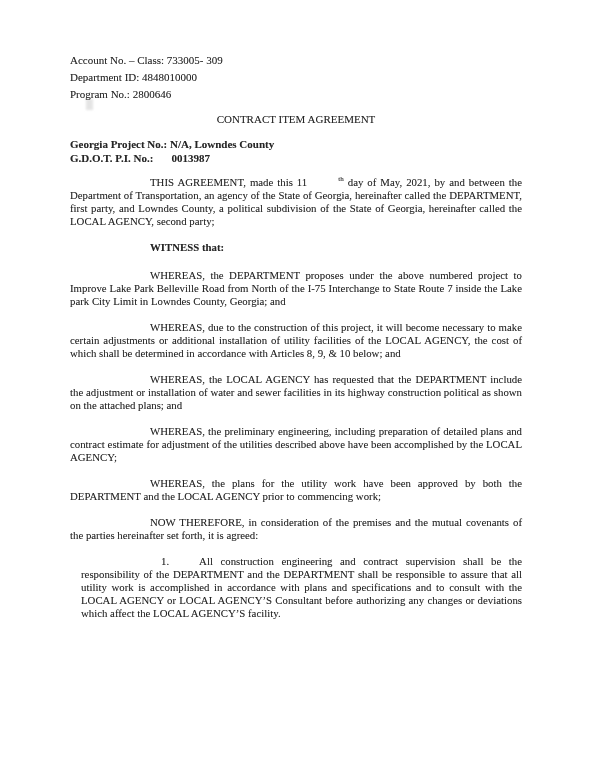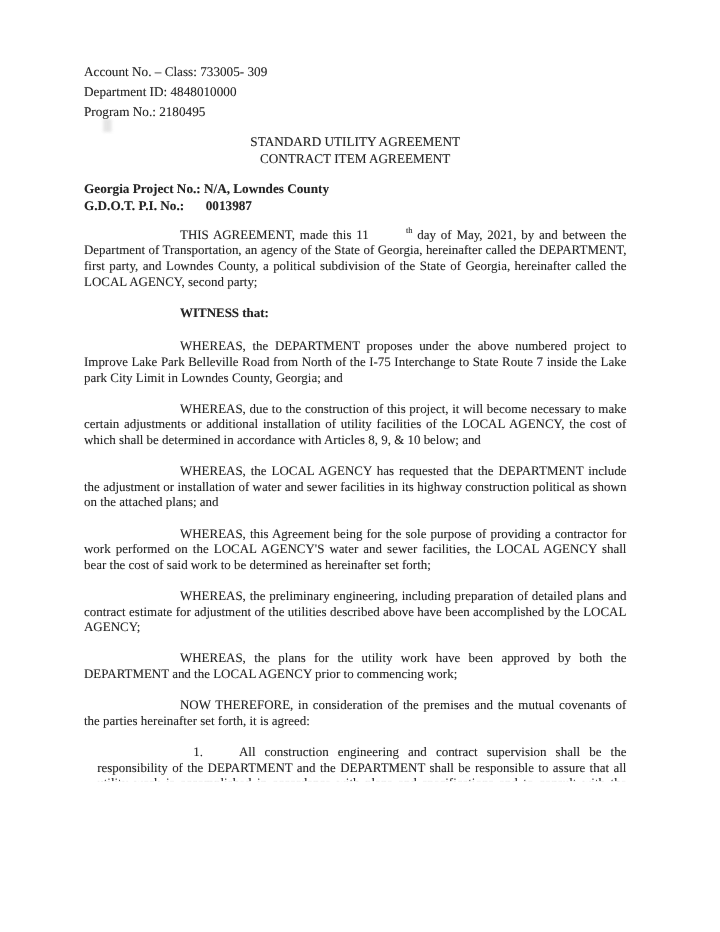--- a/index.html
+++ b/index.html
@@ -102,45 +102,43 @@
 
 <div class="page">
 
   <div class="artifact"></div>
   <div class="artifact-2"></div>
 
   <div class="content">
 
     <div class="meta-line">Account No. – Class: 733005- 309</div>
     <div class="meta-line">Department ID: 4848010000</div>
-    <div class="meta-line">Program No.: 2180495</div>
+    <div class="meta-line">Program No.: 2800646</div>
 
     <div class="title-block">
-      <div>STANDARD UTILITY AGREEMENT</div>
       <div>CONTRACT ITEM AGREEMENT</div>
     </div>
 
     <div class="project-block">
       <div>Georgia Project No.: N/A, Lowndes County</div>
       <div><span>G.D.O.T. P.I. No.:</span><span class="pi-gap"></span><span>0013987</span></div>
     </div>
 
     <div class="body-text">
 
       <p class="para"><span>THIS AGREEMENT, made this 11</span><sup class="ord">th</sup><span> day of May, 2021, by and between the Department of Transportation, an agency of the State of Georgia, hereinafter called the DEPARTMENT, first party, and Lowndes County, a political subdivision of the State of Georgia, hereinafter called the LOCAL AGENCY, second party;</span></p>
 
       <p class="para no-justify witness">WITNESS that:</p>
 
       <p class="para">WHEREAS, the DEPARTMENT proposes under the above numbered project to Improve Lake Park Belleville Road from North of the I-75 Interchange to State Route 7 inside the Lake park City Limit in Lowndes County, Georgia; and</p>
 
       <p class="para">WHEREAS, due to the construction of this project, it will become necessary to make certain adjustments or additional installation of utility facilities of the LOCAL AGENCY, the cost of which shall be determined in accordance with Articles 8, 9, &amp; 10 below; and</p>
 
       <p class="para">WHEREAS, the LOCAL AGENCY has requested that the DEPARTMENT include the adjustment or installation of water and sewer facilities in its highway construction political as shown on the attached plans; and</p>
 
-      <p class="para">WHEREAS, this Agreement being for the sole purpose of providing a contractor for work performed on the LOCAL AGENCY'S water and sewer facilities, the LOCAL AGENCY shall bear the cost of said work to be determined as hereinafter set forth;</p>
 
       <p class="para">WHEREAS, the preliminary engineering, including preparation of detailed plans and contract estimate for adjustment of the utilities described above have been accomplished by the LOCAL AGENCY;</p>
 
       <p class="para">WHEREAS, the plans for the utility work have been approved by both the DEPARTMENT and the LOCAL AGENCY prior to commencing work;</p>
 
       <p class="para">NOW THEREFORE, in consideration of the premises and the mutual covenants of the parties hereinafter set forth, it is agreed:</p>
 
       <p class="para item"><span>1.</span><span class="item-gap"></span><span>All construction engineering and contract supervision shall be the responsibility of the DEPARTMENT and the DEPARTMENT shall be responsible to assure that all utility work is accomplished in accordance with plans and specifications and to consult with the LOCAL AGENCY or LOCAL AGENCY’S Consultant before authorizing any changes or deviations which affect the LOCAL AGENCY’S facility.</span></p>
 
     </div>

